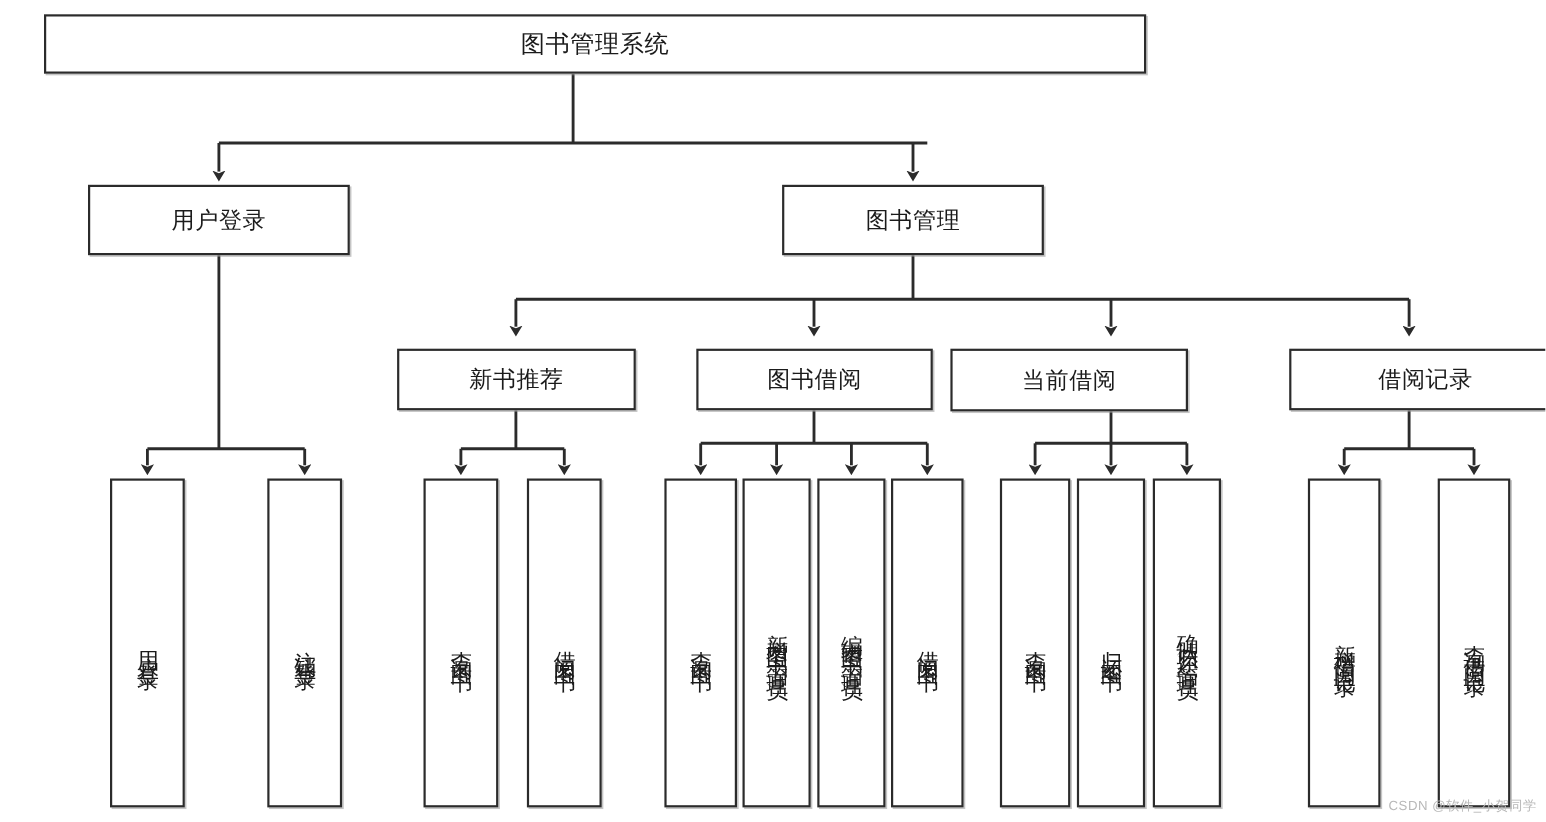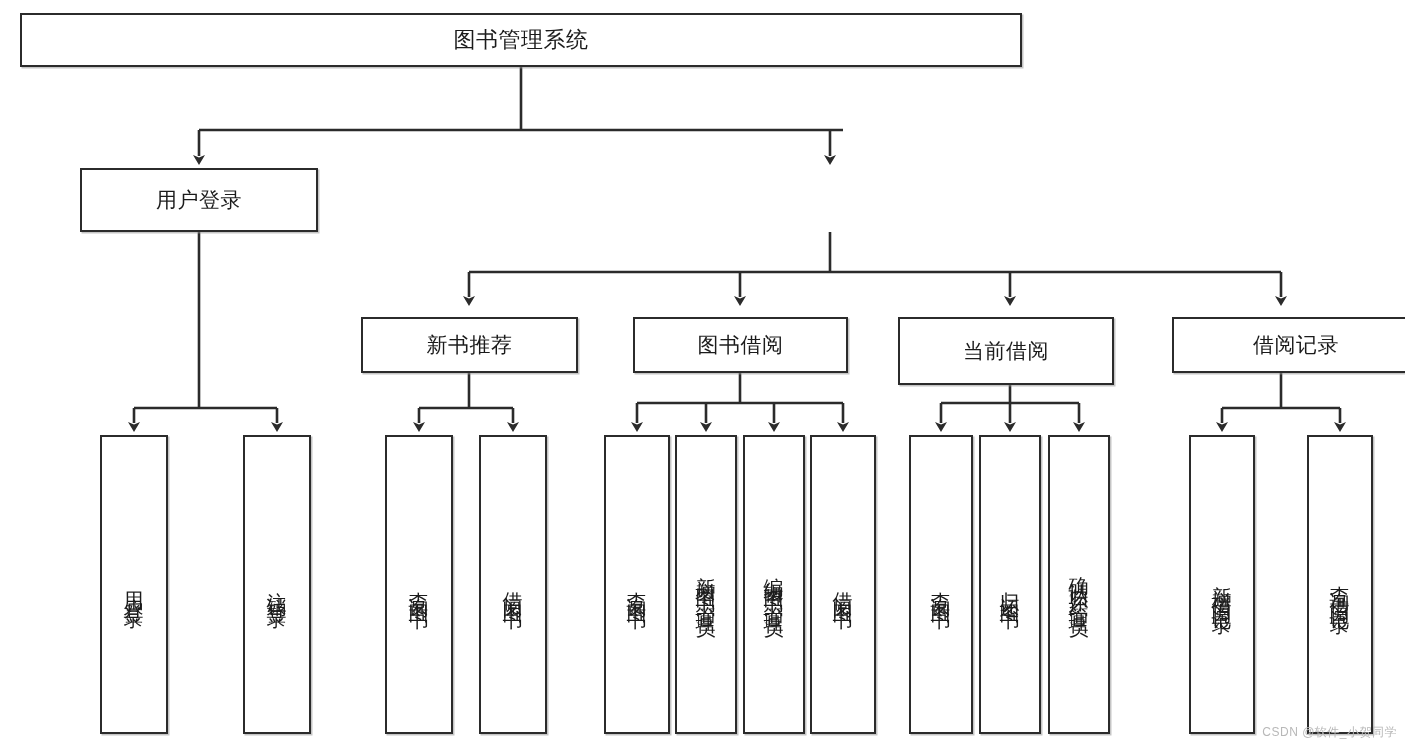--- a/index.html
+++ b/index.html
@@ -35,20 +35,21 @@
     align-items: center;
     justify-content: center;
     color: #1b1b1b;
   }
   .node.h {
     font-size: 21px;
     letter-spacing: 0.5px;
   }
   .node.root {
     font-size: 22px;
+    margin-left: 20px;
   }
   .node.v {
     writing-mode: vertical-rl;
     text-orientation: upright;
     font-size: 20px;
     letter-spacing: 6px;
     padding-top: 6px;
     line-height: 1;
   }
   .node.v .vlabel {
@@ -122,28 +123,31 @@
     </g>
   </svg>
 
   <div class="node h root" style="left:20px; top:13px; width:1002px; height:54px;">
     <span>图书管理系统</span>
   </div>
 
   <div class="node h" style="left:80px; top:168px; width:238px; height:64px;">
     <span>用户登录</span>
   </div>
+  <div class="node h" style="left:711px; top:168px; width:238px; height:64px;">
+    <span>图书管理</span>
+  </div>
 
   <div class="node h" style="left:361px; top:317px; width:217px; height:56px;">
     <span>新书推荐</span>
   </div>
   <div class="node h" style="left:633px; top:317px; width:215px; height:56px;">
     <span>图书借阅</span>
   </div>
-  <div class="node h" style="left:898px; top:317px; width:216px; height:68px;">
+  <div class="node h" style="left:864px; top:317px; width:216px; height:57px;">
     <span>当前借阅</span>
   </div>
   <div class="node h" style="left:1172px; top:317px; width:248px; height:56px;">
     <span>借阅记录</span>
   </div>
 
   <div class="node v" style="left:100px; top:435px; width:68px; height:299px;">
     <span class="vlabel">用户登录</span>
   </div>
   <div class="node v" style="left:243px; top:435px; width:68px; height:299px;">

